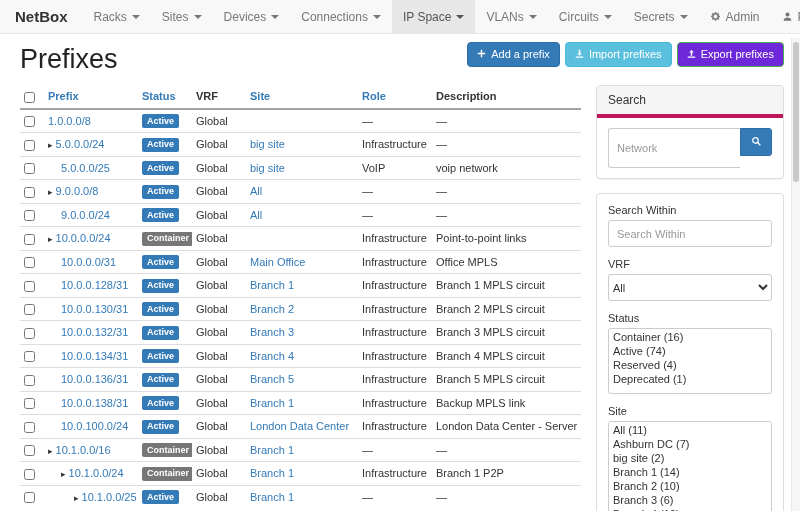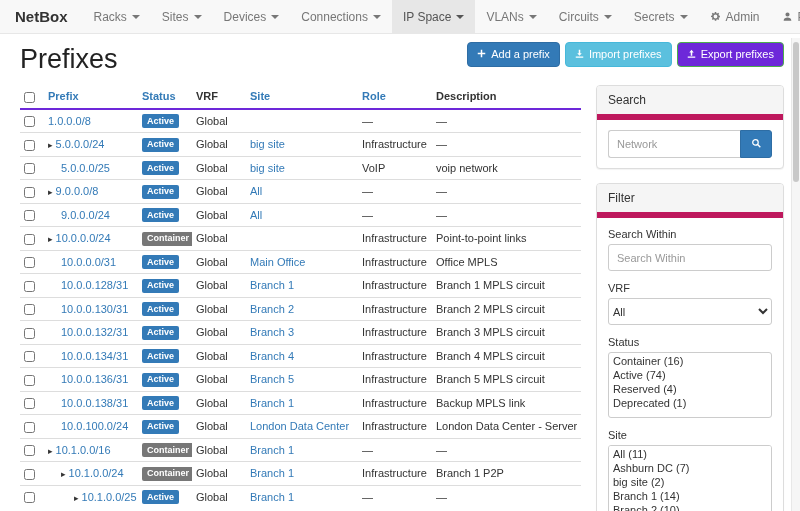--- a/index.html
+++ b/index.html
@@ -51,21 +51,21 @@
 
   
   .content { display: flex; gap: 15px; align-items: flex-start; }
   .main { flex: 1; min-width: 0; }
   .sidebar { width: 188px; flex: none; }
 
   
   table.prefix-table { width: 100%; border-collapse: collapse; table-layout: fixed; font-size: 11px; }
   .prefix-table th {
     text-align: left; font-weight: bold; color: #333;
-    padding: 5px 4px; border-bottom: 2px solid #6d28d9; white-space: nowrap;
+    padding: 5px 4px; border-bottom: 2px solid #a3a3a3; white-space: nowrap;
   }
   .prefix-table td {
     padding: 4px 4px; border-top: 1px solid #ddd; vertical-align: middle;
     white-space: nowrap; overflow: hidden; color: #333;
   }
   .col-check { width: 24px; }
   .col-prefix { width: 94px; }
   .col-status { width: 54px; }
   .col-vrf { width: 54px; }
   .col-site { width: 112px; }
@@ -78,27 +78,27 @@
   .label-primary { background: #337ab7; }
   .label-default { background: #777; }
   input[type="checkbox"] { width: 11px; height: 11px; margin: 0; vertical-align: middle; }
 
   
   .panel {
     border: 1px solid #ddd; border-radius: 4px; margin-bottom: 14px;
     background: #fff; box-shadow: 0 1px 1px rgba(0,0,0,0.05);
   }
   .panel-heading {
-    background: #f5f5f5; border-bottom: 6px solid #be185d; padding: 7px 11px;
+    background: #f5f5f5; border-bottom: 4px solid #be185d; padding: 7px 11px;
     font-size: 12px; color: #333; border-radius: 3px 3px 0 0;
   }
   .panel-body { padding: 10px 11px; }
   .input-group { display: flex; }
   .input-group input {
-    flex: 1; min-width: 0; height: 28px; border: 1px solid #ccc;
+    flex: 1; min-width: 0; height: 40px; border: 1px solid #ccc;
     border-right: none; border-radius: 3px 0 0 3px; padding: 0 8px; font-size: 11px;
     font-family: inherit; color: #555;
   }
   .btn-search {
     width: 32px; height: 28px; background: #337ab7; border: 1px solid #2e6da4;
     border-radius: 0 3px 3px 0; display: flex; align-items: center; justify-content: center;
     cursor: pointer;
   }
   .field { margin-bottom: 11px; }
   .field label { display: block; font-size: 11px; color: #333; margin-bottom: 4px; }
@@ -406,21 +406,20 @@
                     <circle cx="6.5" cy="6.5" r="4" fill="none" stroke="#fff" stroke-width="1.8"></circle>
                     <line x1="9.6" y1="9.6" x2="13.6" y2="13.6" stroke="#fff" stroke-width="2"></line>
                   </svg>
               </span>
             </button>
           </div>
         </div>
       </div>
 
       <div class="panel">
-        <div class="panel-heading">Filter</div>
         <div class="panel-body">
           <div class="field">
             <label>Search Within</label>
             <input type="text" placeholder="Search Within" style="">
           </div>
           <div class="field">
             <label>VRF</label>
             <select class="single"><option>All</option></select>
           </div>
           <div class="field">

